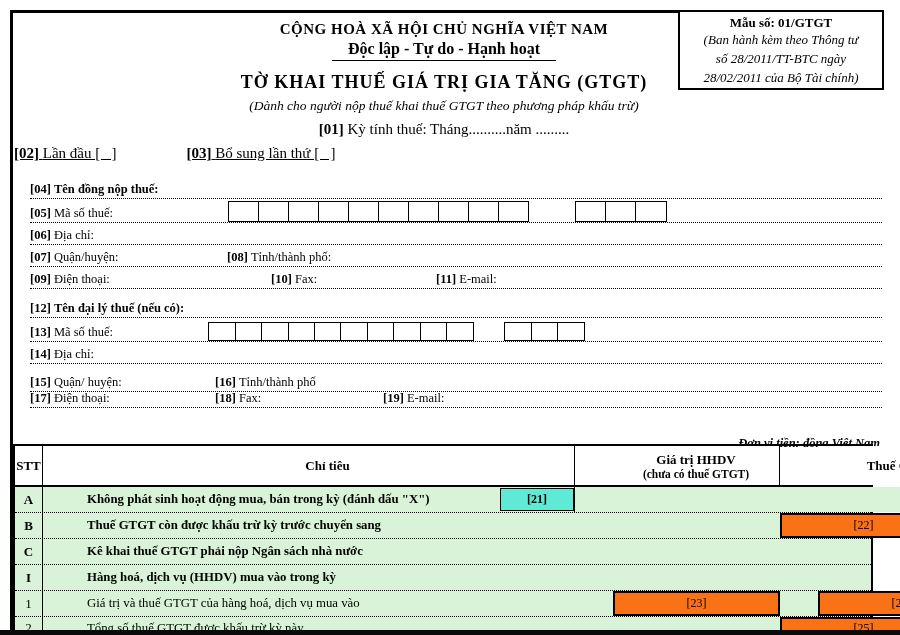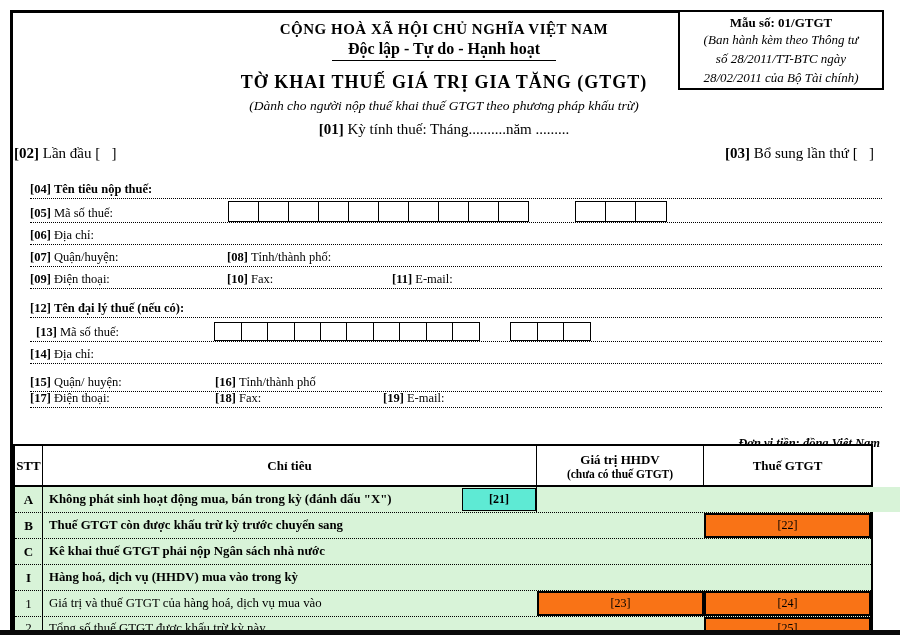--- a/index.html
+++ b/index.html
@@ -13,21 +13,21 @@
   .frame-left{position:absolute;left:10px;top:10px;width:3px;height:621px;background:#000;}
   .bottom-bar{position:absolute;left:0;top:630px;width:900px;height:5px;background:#0a0a0a;}
 
   
   .hdr{position:absolute;left:14px;top:21px;width:860px;text-align:center;}
   .motto1{font-size:15px;font-weight:bold;letter-spacing:.5px;}
   .motto2{display:inline-block;font-size:16px;font-weight:bold;border-bottom:1.5px solid #000;padding:0 16px 2px 16px;margin-top:2px;}
   .title{font-size:18px;font-weight:bold;letter-spacing:1px;margin-top:11px;}
   .subtitle{font-size:13.5px;font-style:italic;margin-top:5px;}
   .period{font-size:15px;margin-top:7px;}
-  .line0203{display:flex;justify-content:space-between;gap:38px;font-size:15px;margin-top:7px;}
+  .line0203{display:flex;justify-content:flex-start;gap:70px;font-size:15px;margin-top:7px;text-decoration:underline;}
   b.code{font-weight:bold;}
 
   
   .formbox{
     position:absolute;left:678px;top:10px;width:206px;height:80px;
     border:2px solid #000;box-sizing:border-box;text-align:center;padding-top:3px;
   }
   .formbox .l1{font-size:13px;font-weight:bold;}
   .formbox .li{font-size:13px;font-style:italic;line-height:1.45;}
 
@@ -42,21 +42,21 @@
   .boldlbl{font-weight:bold;}
   .mstgrp{display:flex;align-items:flex-end;margin-bottom:0;}
   .mstc{box-sizing:border-box;border:1.6px solid #000;background:#fff;margin-left:-1.6px;}
   .mstc.big{width:31.5px;height:21px;}
   .mstc.sm{width:28px;height:19px;}
 
   .unit-note{position:absolute;top:436px;right:20px;font-size:12.5px;font-style:italic;font-weight:bold;}
 
   
   .vtable{position:absolute;left:13px;top:444px;width:860px;border:2px solid #000;box-sizing:border-box;}
-  .trow{display:grid;grid-template-columns:28px 494px 167px 167px;}
+  .trow{display:grid;grid-template-columns:28px 494px 167px 167px;gap:38px;}
   .trow.merged-b{grid-template-columns:28px 661px 167px;}
   .trow.merged-full{grid-template-columns:28px 828px;}
   .thead-row{height:39px;}
   .thead-row .tc{background:#fff;display:flex;flex-direction:column;align-items:center;justify-content:center;
     font-weight:bold;font-size:13px;border-right:1.5px solid #000;}
   .thead-row .tc:last-child{border-right:none;}
   .thead-row .sub{font-size:11.5px;font-weight:bold;}
   .thead-row{border-bottom:2px solid #000;}
   .drow{height:25px;background:#d8f3d8;border-bottom:1.5px dotted #000;}
   .drow:last-child{border-bottom:none;height:22px;}
@@ -102,21 +102,21 @@
         <span>Lần đầu [&nbsp;&nbsp;&nbsp;]</span>
       </span>
       <span>
         <b class="code">[03]</b>
         <span>Bổ sung lần thứ [&nbsp;&nbsp;&nbsp;]</span>
       </span>
     </div>
   </div>
 
   <div class="frow" style="top:178px;">
-    <span class="fld boldlbl"><b class="code">[04]</b>&nbsp;<span>Tên tiêu nộp thuế:</span></span>
+    <span class="fld boldlbl"><b class="code">[04]</b>&nbsp;<span>Tên đồng nộp thuế:</span></span>
     <span class="fill"></span>
   </div>
 
   <div class="frow" style="top:200px;height:22px;">
     <span class="fld" style="width:200px;"><b class="code">[05]</b>&nbsp;<span>Mã số thuế:</span></span>
     <span class="mstgrp">
       <span class="mstc big"></span>
         <span class="mstc big"></span>
         <span class="mstc big"></span>
         <span class="mstc big"></span>
@@ -141,31 +141,31 @@
     <span class="fill"></span>
   </div>
 
   <div class="frow" style="top:246px;">
     <span class="fld" style="width:197px;"><b class="code">[07]</b>&nbsp;<span>Quận/huyện:</span></span>
     <span class="fld fill"><b class="code">[08]</b>&nbsp;<span>Tỉnh/thành phố:</span></span>
   </div>
 
   <div class="frow" style="top:268px;">
     <span class="fld" style="width:197px;"><b class="code">[09]</b>&nbsp;<span>Điện thoại:</span></span>
-    <span class="fld" style="width:165px;"><b class="code">[10]</b>&nbsp;<span>Fax:</span></span>
+    <span class="fld" style="width:165px;margin-left:44px;"><b class="code">[10]</b>&nbsp;<span>Fax:</span></span>
     <span class="fld fill"><b class="code">[11]</b>&nbsp;<span>E-mail:</span></span>
   </div>
 
   <div class="frow" style="top:296px;height:21px;">
     <span class="fld boldlbl"><b class="code">[12]</b>&nbsp;<span>Tên đại lý thuế (nếu có):</span></span>
     <span class="fill"></span>
   </div>
 
   <div class="frow" style="top:318px;height:23px;">
-    <span class="fld" style="width:180px;margin-left:6px;"><b class="code">[13]</b>&nbsp;<span>Mã số thuế:</span></span>
+    <span class="fld" style="width:180px;"><b class="code">[13]</b>&nbsp;<span>Mã số thuế:</span></span>
     <span class="mstgrp">
       <span class="mstc sm"></span>
         <span class="mstc sm"></span>
         <span class="mstc sm"></span>
         <span class="mstc sm"></span>
         <span class="mstc sm"></span>
         <span class="mstc sm"></span>
         <span class="mstc sm"></span>
         <span class="mstc sm"></span>
         <span class="mstc sm"></span>

